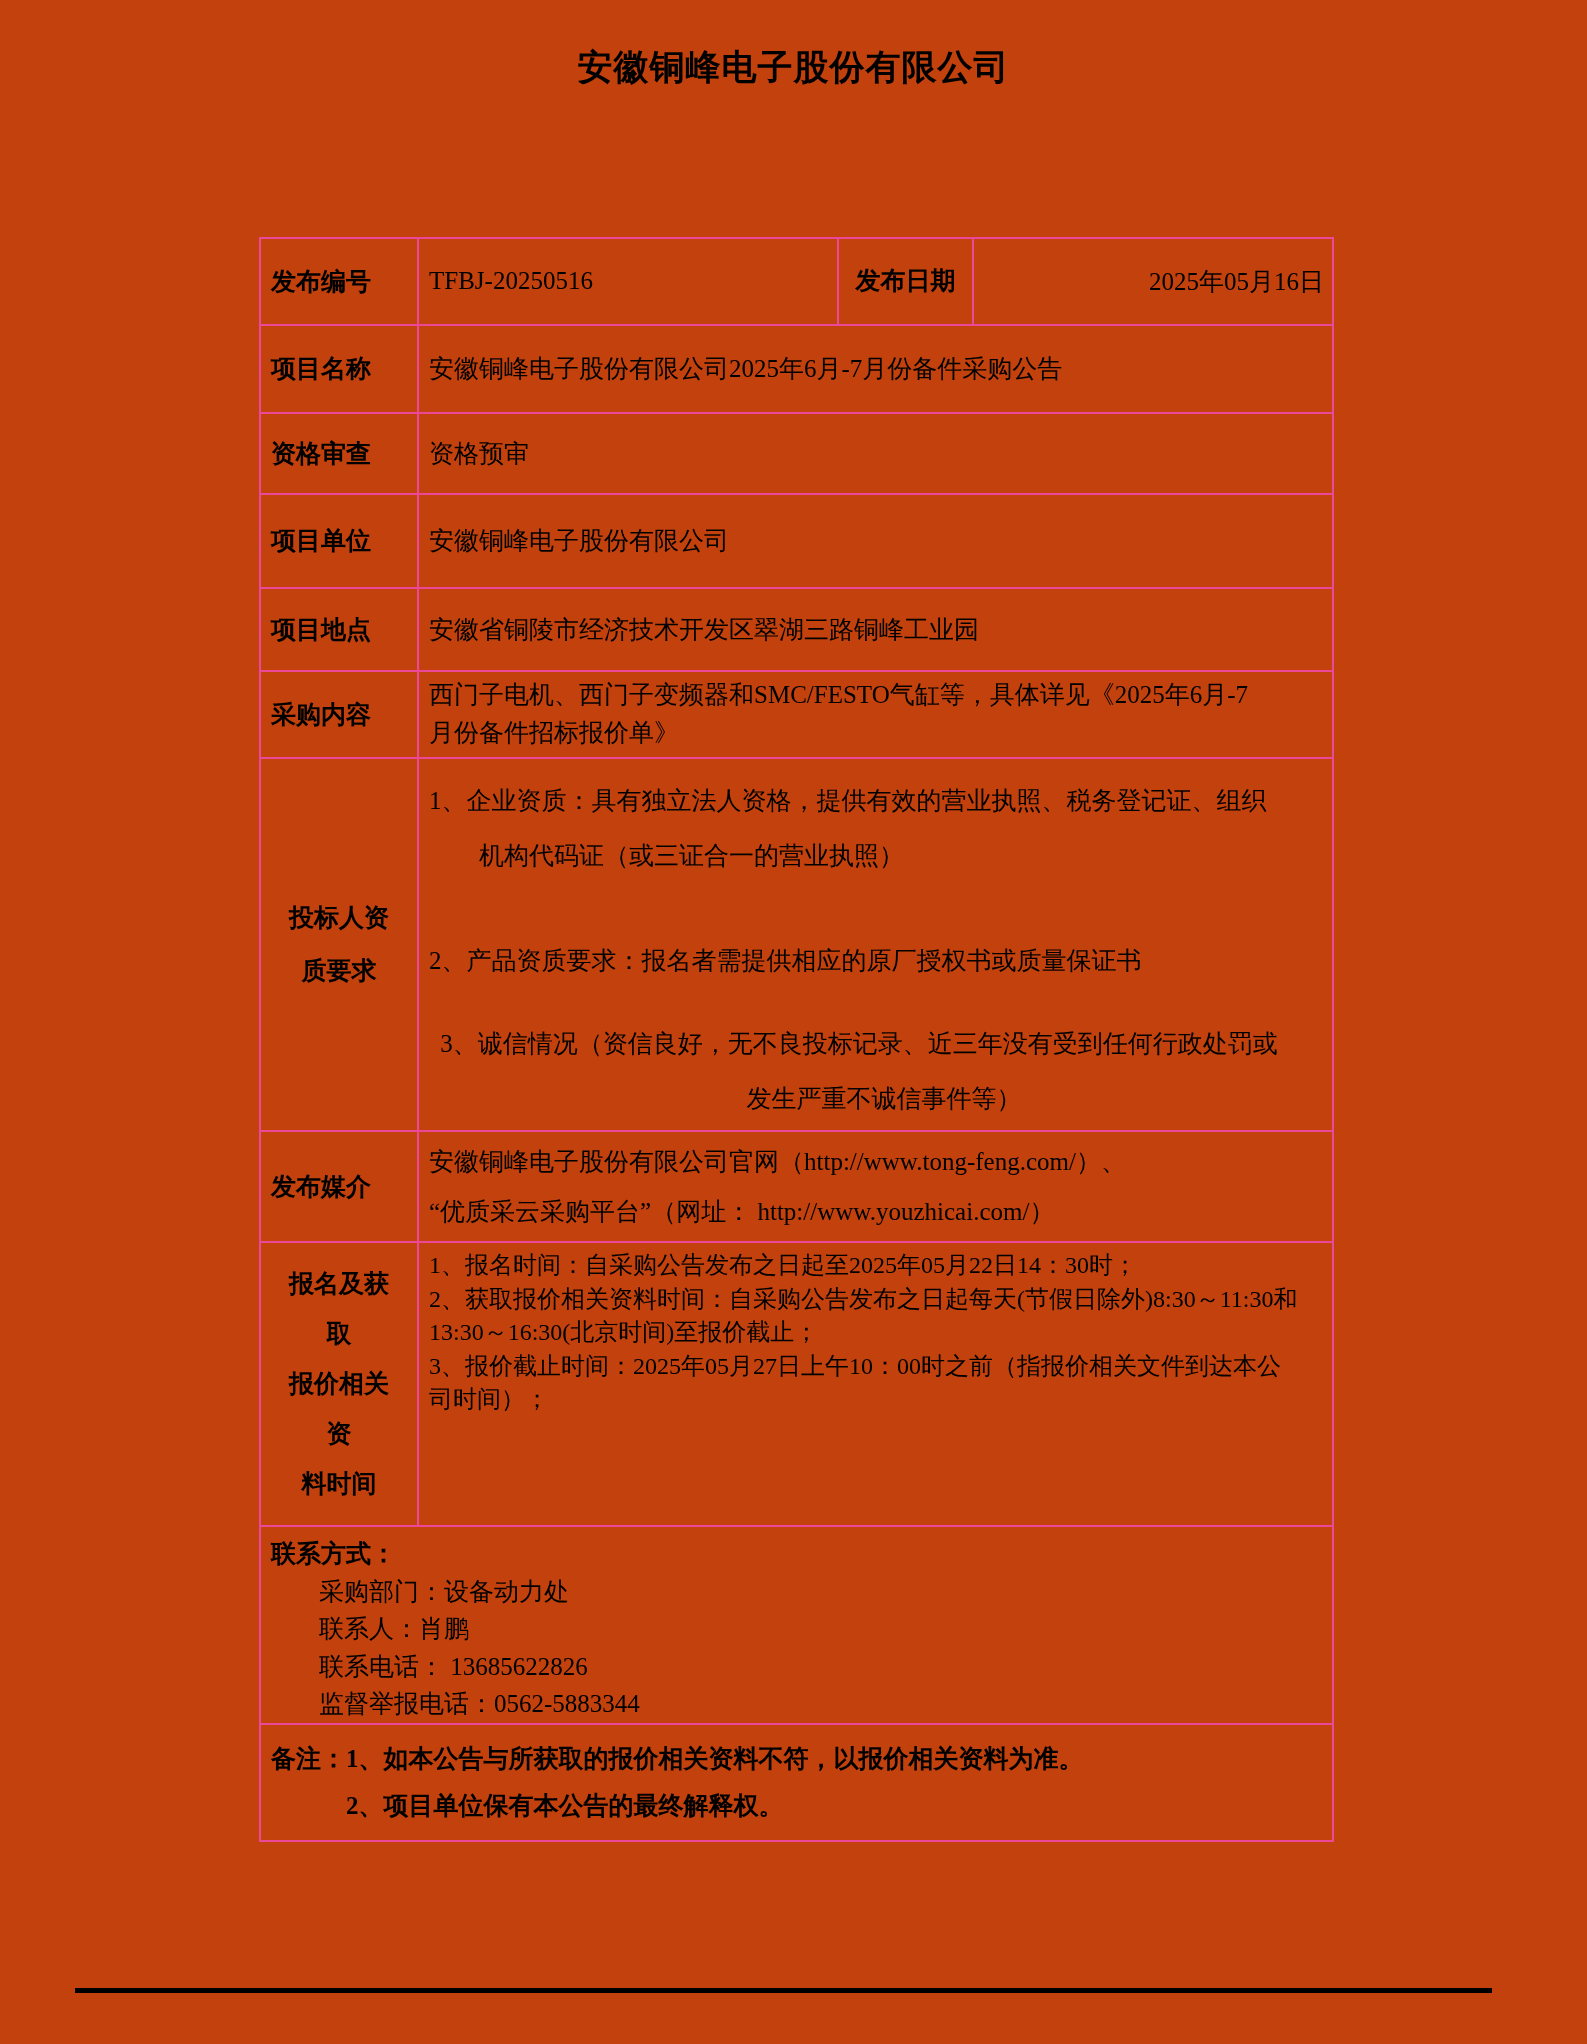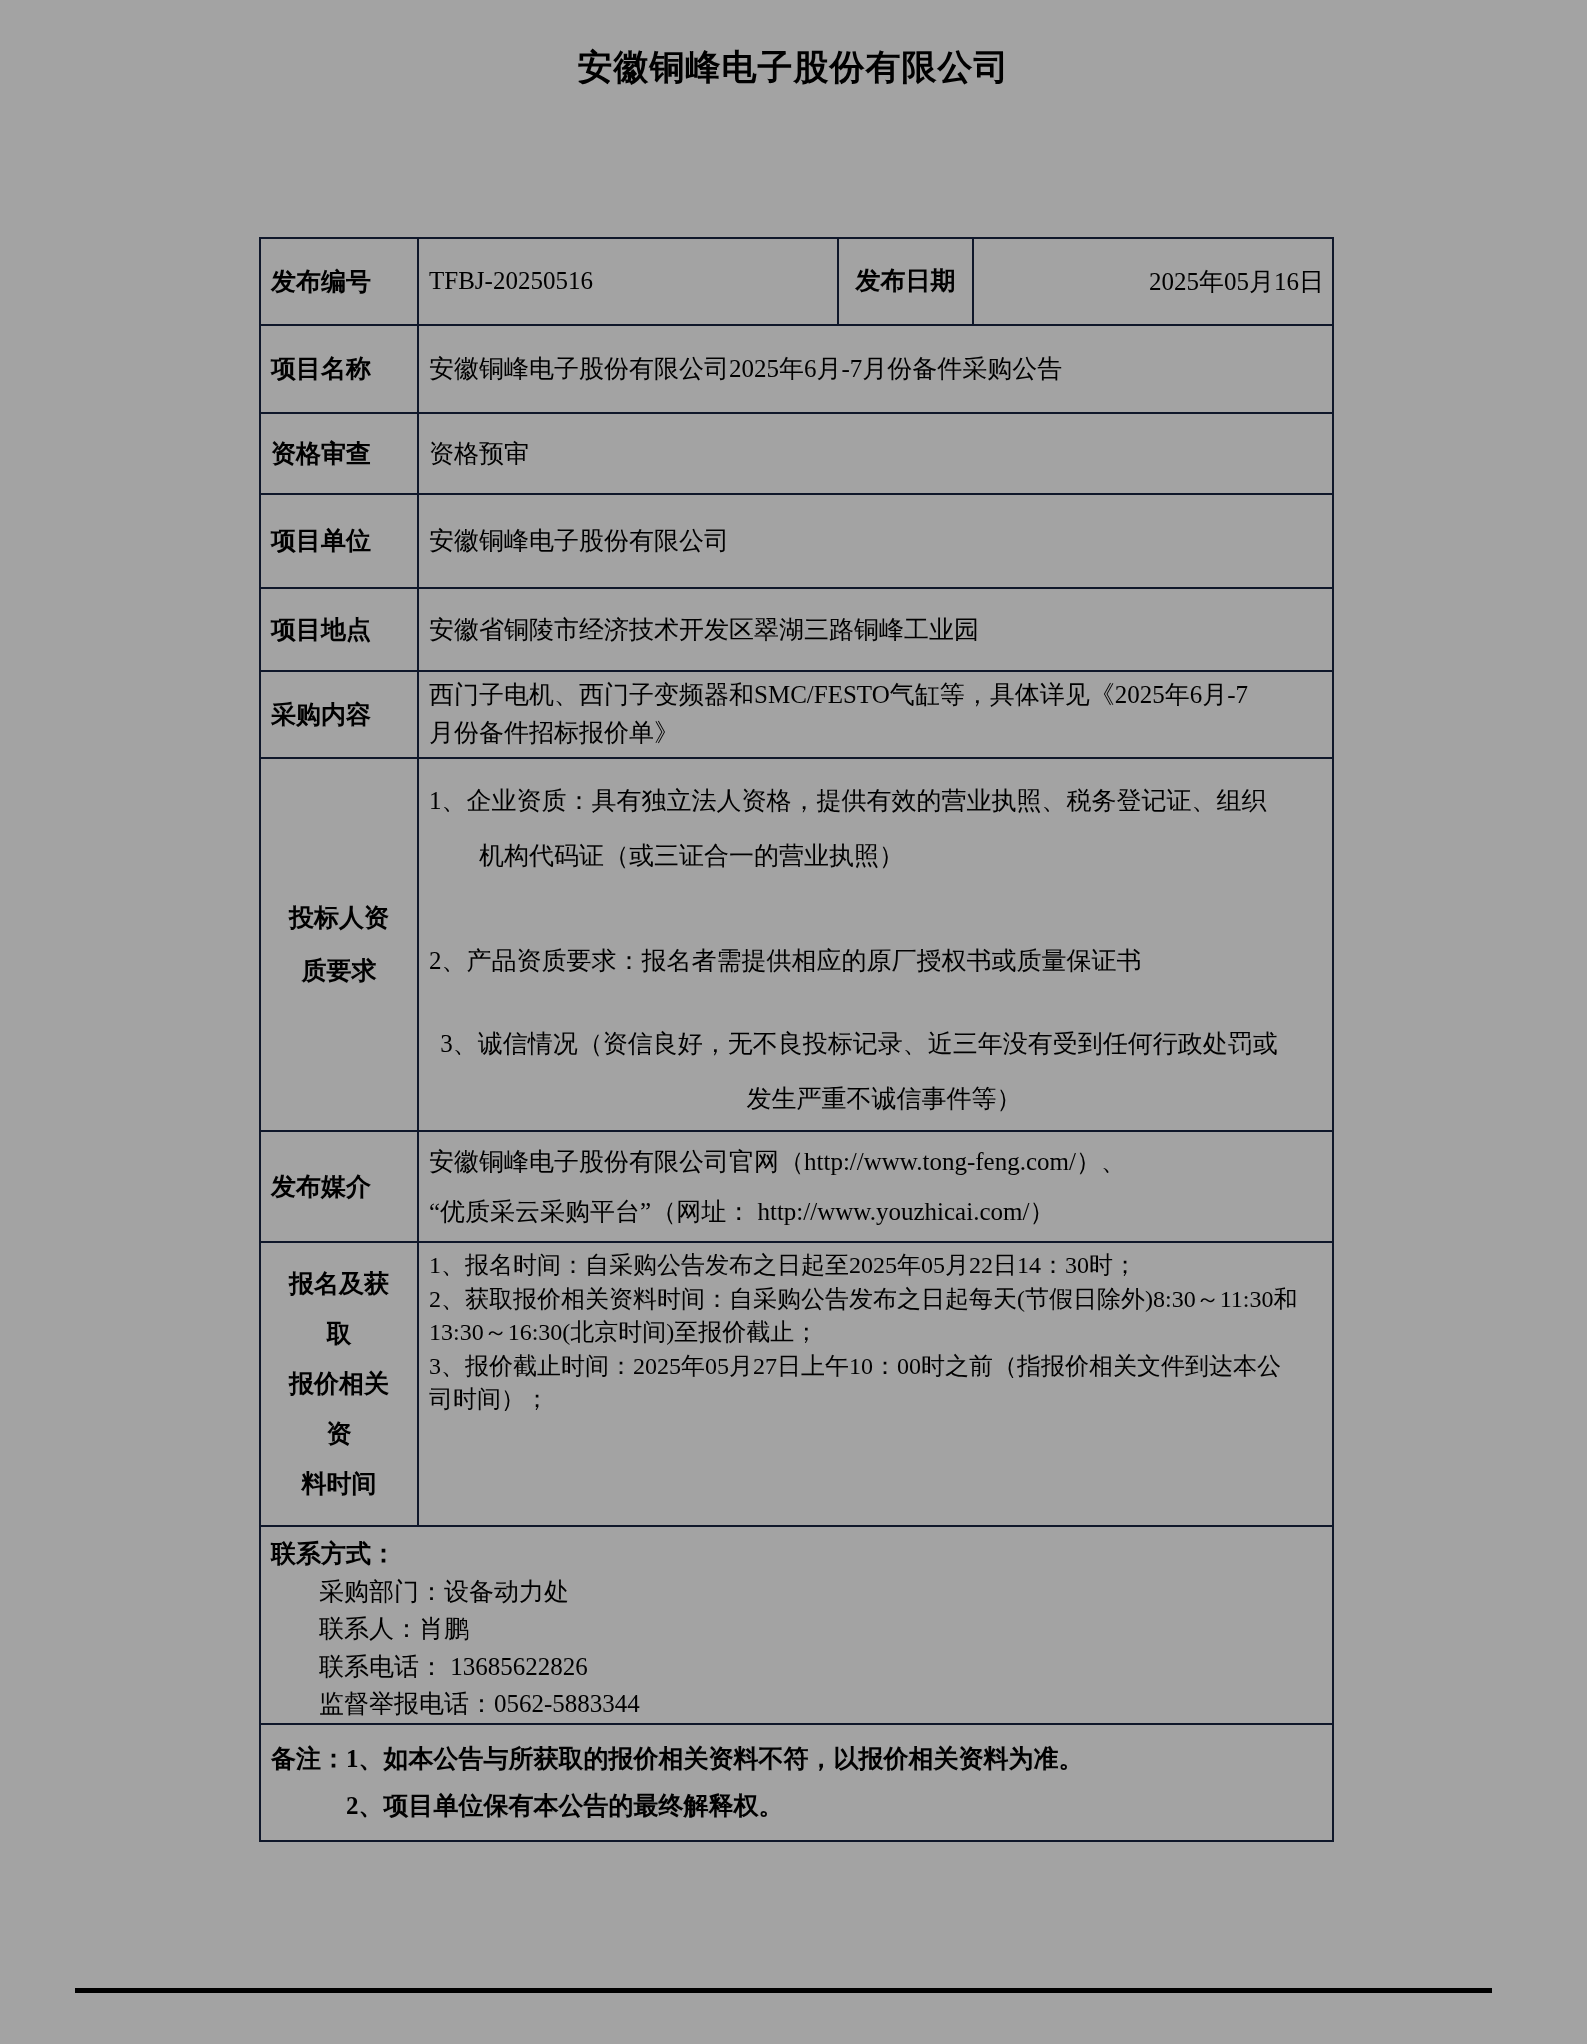--- a/index.html
+++ b/index.html
@@ -1,32 +1,32 @@
 <!DOCTYPE html>
 <html><head>
 <meta charset="utf-8">
 <style>
   html, body { margin: 0; padding: 0; background: #ffffff; }
   body {
     width: 1587px; height: 2044px;
     font-family: "Liberation Serif", "DejaVu Serif", serif;
     color: #000;
   }
-  .page { position: relative; width: 1587px; height: 2044px; background: #a3a3a3; overflow: hidden; }
+  .page { position: relative; width: 1587px; height: 2044px; background: #c2410c; overflow: hidden; }
 
   .title { position: absolute; left: 0; width: 100%; text-align: center;
            font-weight: bold; font-size: 35px; letter-spacing: 1px; }
   #title1 { top: 44px; }
   #title2 { top: 124px; }
 
   table.doc {
     position: absolute; top: 237px; left: 259px;
     width: 1073px; border-collapse: collapse; table-layout: fixed;
   }
-  td { border: 2px solid #0f172a; font-size: 25px; vertical-align: middle;
+  td { border: 2px solid #ec4899; font-size: 25px; vertical-align: middle;
        padding: 4px 8px; overflow: hidden; }
 
   .lbl   { font-weight: bold; padding-left: 10px; }
   .lbl-c { font-weight: bold; text-align: center; padding: 16px; line-height: 2.1; }
   .val   { padding-left: 10px; }
   .val-c { text-align: right; }
 
   .wrap-limit { width: 825px; line-height: 1.55; }
 
   .qual-cell { vertical-align: top; padding-top: 14px; }

